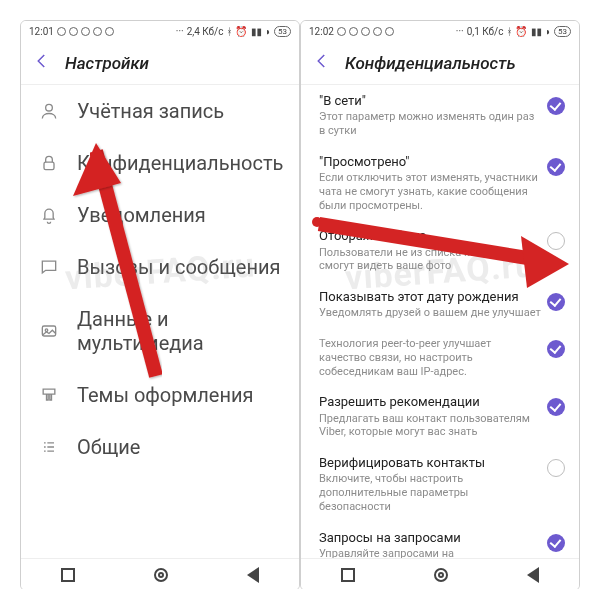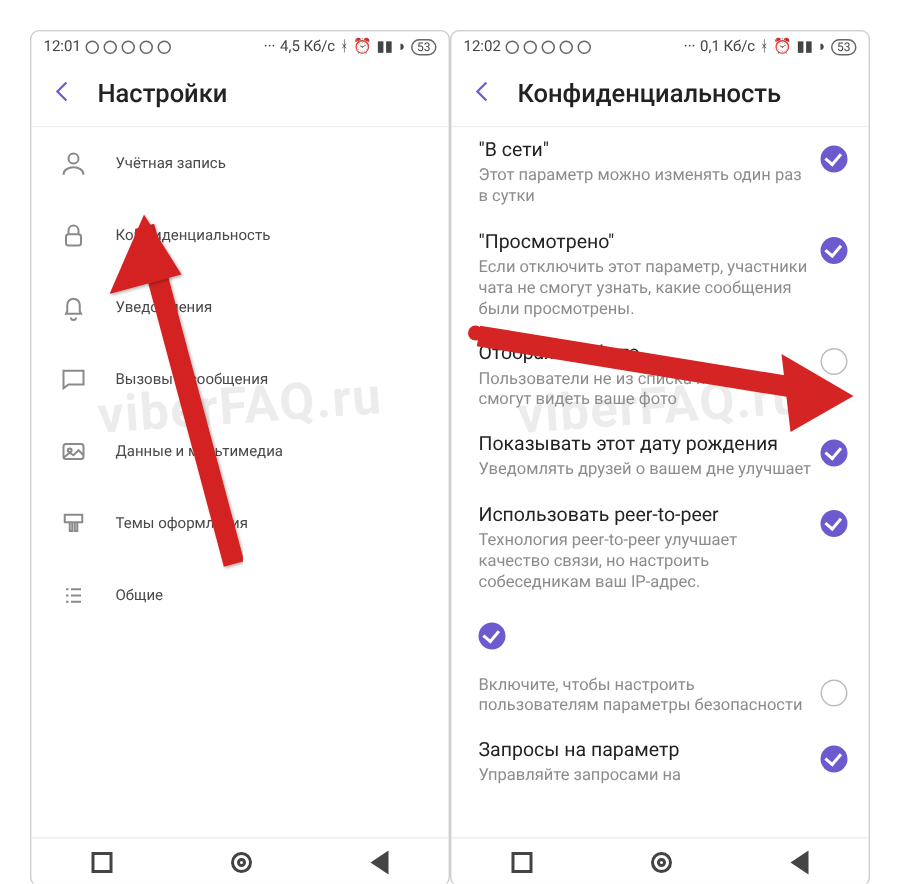--- a/index.html
+++ b/index.html
@@ -2,29 +2,29 @@
 <html><head>
 <meta charset="utf-8">
 <style>
   *{box-sizing:border-box;margin:0;padding:0;font-family:Roboto,Arial,sans-serif;}
   body{background:#fff;width:600px;height:589px;overflow:hidden;position:relative;}
   .stage{display:flex;padding:20px;}
   .phone{flex:1;border:1px solid #cfcfcf;border-radius:6px;background:#fafafa;display:flex;flex-direction:column;overflow:hidden;position:relative;height:571px;}
   .statusbar{height:20px;display:flex;align-items:center;justify-content:space-between;padding:0 8px;font-size:10px;color:#444;background:#fff;}
   .statusbar .left,.statusbar .right{display:flex;align-items:center;gap:3px;}
   .sb-ico{width:9px;height:9px;border:1px solid #666;border-radius:50%;display:inline-block;}
-  .appbar{height:44px;display:flex;align-items:center;gap:14px;padding:0 12px;background:#fff;border-bottom:1px solid #eee;}
+  .appbar{height:44px;display:flex;align-items:center;gap:14px;padding:0 12px;background:#fff;border-bottom:1px solid #eee;font-style:italic;}
   .back-arrow svg{width:18px;height:18px;stroke:#6d5acf;fill:none;stroke-width:2;}
   .ab-title{font-size:17px;color:#222;font-weight:500;}
   .content{flex:1;overflow:hidden;background:#fff;}
   
   .s-row{display:flex;align-items:center;gap:18px;padding:14px 18px;color:#4a4a4a;}
   .s-row .ico{width:20px;height:20px;color:#8a8a8a;flex:0 0 20px;display:flex;align-items:center;justify-content:center;}
   .s-row .ico svg{width:20px;height:20px;stroke:#8a8a8a;fill:none;stroke-width:1.6;}
-  .s-row .lbl{font-size:10px;}
+  .s-row .lbl{font-size:20px;}
   
   .p-row{display:flex;align-items:flex-start;padding:8px 14px 8px 18px;gap:6px;}
   .p-row .txt{flex:1;}
   .p-row .title{font-size:13px;color:#222;line-height:1.25;}
   .p-row .desc{font-size:11px;color:#8c8c8c;line-height:1.25;margin-top:1px;}
   .chk{width:18px;height:18px;border-radius:50%;flex:0 0 18px;margin-top:4px;position:relative;}
   .chk.on{background:#6d5acf;}
   .chk.on::after{content:"";position:absolute;left:5px;top:3px;width:5px;height:8px;border:solid #fff;border-width:0 2px 2px 0;transform:rotate(40deg);}
   .chk.off{border:1.5px solid #bdbdbd;background:#fff;}
   
@@ -49,21 +49,21 @@
       <div class="left">
         <span>12:01</span>
         <span class="sb-ico"></span>
         <span class="sb-ico"></span>
         <span class="sb-ico"></span>
         <span class="sb-ico"></span>
         <span class="sb-ico"></span>
       </div>
       <div class="right">
         <span>···</span>
-        <span>4,5 Кб/с</span>
+        <span>2,4 Кб/с</span>
         <span>ᚼ</span>
         <span>⏰</span>
         <span>▮▮</span>
         <span>◗</span>
         <span style="border:1px solid #666;border-radius:6px;padding:0 3px;font-size:8px;">53</span>
       </div>
     </div>
     <div class="appbar">
       <span class="back-arrow">
         <svg viewBox="0 0 24 24">
@@ -185,57 +185,61 @@
       <div class="p-row">
         <div class="txt">
             <div class="title">"В сети"</div>
             <div class="desc">Этот параметр можно изменять один раз в сутки</div>
           </div>
         <div class="chk on"></div>
       </div>
       <div class="p-row">
         <div class="txt">
             <div class="title">"Просмотрено"</div>
-            <div class="desc">Если отключить этот параметр, участники чата не смогут узнать, какие сообщения были просмотрены.</div>
+            <div class="desc">Если отключить этот изменять, участники чата не смогут узнать, какие сообщения были просмотрены.</div>
           </div>
         <div class="chk on"></div>
       </div>
       <div class="p-row">
         <div class="txt">
             <div class="title">Отображать фото</div>
             <div class="desc">Пользователи не из списка контактов смогут видеть ваше фото</div>
           </div>
         <div class="chk off"></div>
       </div>
       <div class="p-row">
         <div class="txt">
             <div class="title">Показывать этот дату рождения</div>
             <div class="desc">Уведомлять друзей о вашем дне улучшает</div>
           </div>
         <div class="chk on"></div>
       </div>
       <div class="p-row">
         <div class="txt">
-            <div class="title">Использовать peer-to-peer</div>
             <div class="desc">Технология peer-to-peer улучшает качество связи, но настроить собеседникам ваш IP-адрес.</div>
           </div>
         <div class="chk on"></div>
       </div>
       <div class="p-row">
-        <div class="chk on"></div>
-      </div>
-      <div class="p-row">
-        <div class="txt">
-            <div class="desc">Включите, чтобы настроить пользователям параметры безопасности</div>
+        <div class="txt">
+            <div class="title">Разрешить рекомендации</div>
+            <div class="desc">Предлагать ваш контакт пользователям Viber, которые могут вас знать</div>
+          </div>
+        <div class="chk on"></div>
+      </div>
+      <div class="p-row">
+        <div class="txt">
+            <div class="title">Верифицировать контакты</div>
+            <div class="desc">Включите, чтобы настроить дополнительные параметры безопасности</div>
           </div>
         <div class="chk off"></div>
       </div>
       <div class="p-row">
         <div class="txt">
-            <div class="title">Запросы на параметр</div>
+            <div class="title">Запросы на запросами</div>
             <div class="desc">Управляйте запросами на</div>
           </div>
         <div class="chk on"></div>
       </div>
     </div>
     <div class="navbar">
       <span class="navkey square"></span>
       <span class="navkey circle"></span>
       <span class="navkey tri"></span>
     </div>

